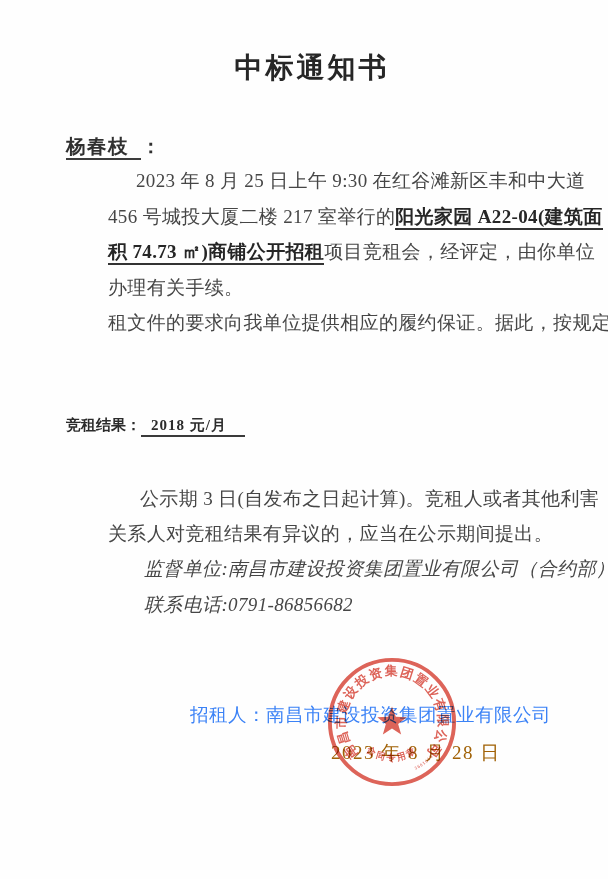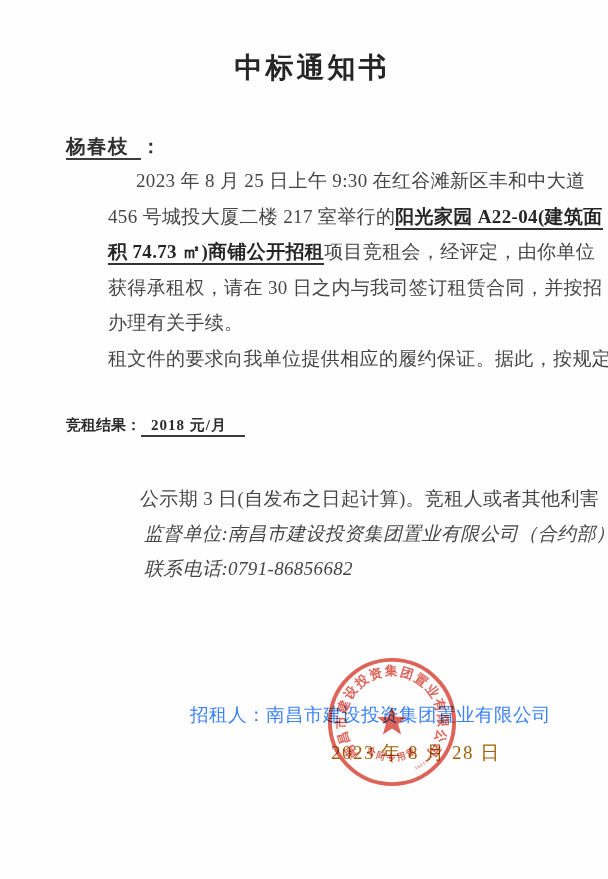--- a/index.html
+++ b/index.html
@@ -105,31 +105,31 @@
   <div class="doc-title">中标通知书</div>
 
   <div class="addressee">
     <span class="name">杨春枝</span><span>：</span>
   </div>
 
   <div class="body-par par-1">
     <div class="ln ind-1"><span>2023 年 8 月 25 日上午 9:30 在红谷滩新区丰和中大道</span></div>
     <div class="ln"><span>456 号城投大厦二楼 217 室举行的</span><span class="hl">阳光家园 A22-04(建筑面</span></div>
     <div class="ln"><span class="hl">积 74.73 ㎡)商铺公开招租</span><span>项目竞租会，经评定，由你单位</span></div>
-    <div class="ln"><span>获得承租权，请在 30 日之内与我司签订租赁合同，并按招</span></div>
     <div class="ln"><span>办理有关手续。</span></div>
     <div class="ln"><span>租文件的要求向我单位提供相应的履约保证。据此，按规定</span></div>
   </div>
 
   <div class="result-line">
     <span>竞租结果：</span><span class="value">2018 元/月</span>
   </div>
 
   <div class="body-par par-2">
     <div class="ln ind-2"><span>公示期 3 日(自发布之日起计算)。竞租人或者其他利害</span></div>
+    <div class="ln"><span>关系人对竞租结果有异议的，应当在公示期间提出。</span></div>
     <div class="ln ind-3"><span>监督单位:南昌市建设投资集团置业有限公司（合约部）</span></div>
     <div class="ln ind-3"><span>联系电话:0791-86856682</span></div>
   </div>
 
   <div class="sign-line">招租人：南昌市建设投资集团置业有限公司</div>
   <div class="date-line">2023 年 8 月 28 日</div>
 
   <svg class="seal" viewBox="0 0 160 160" xmlns="http://www.w3.org/2000/svg">
     <defs>
       <path id="sealArcTop" d="M 41.8,118.2 A 54,54 0 1 1 118.2,118.2" fill="none"></path>

